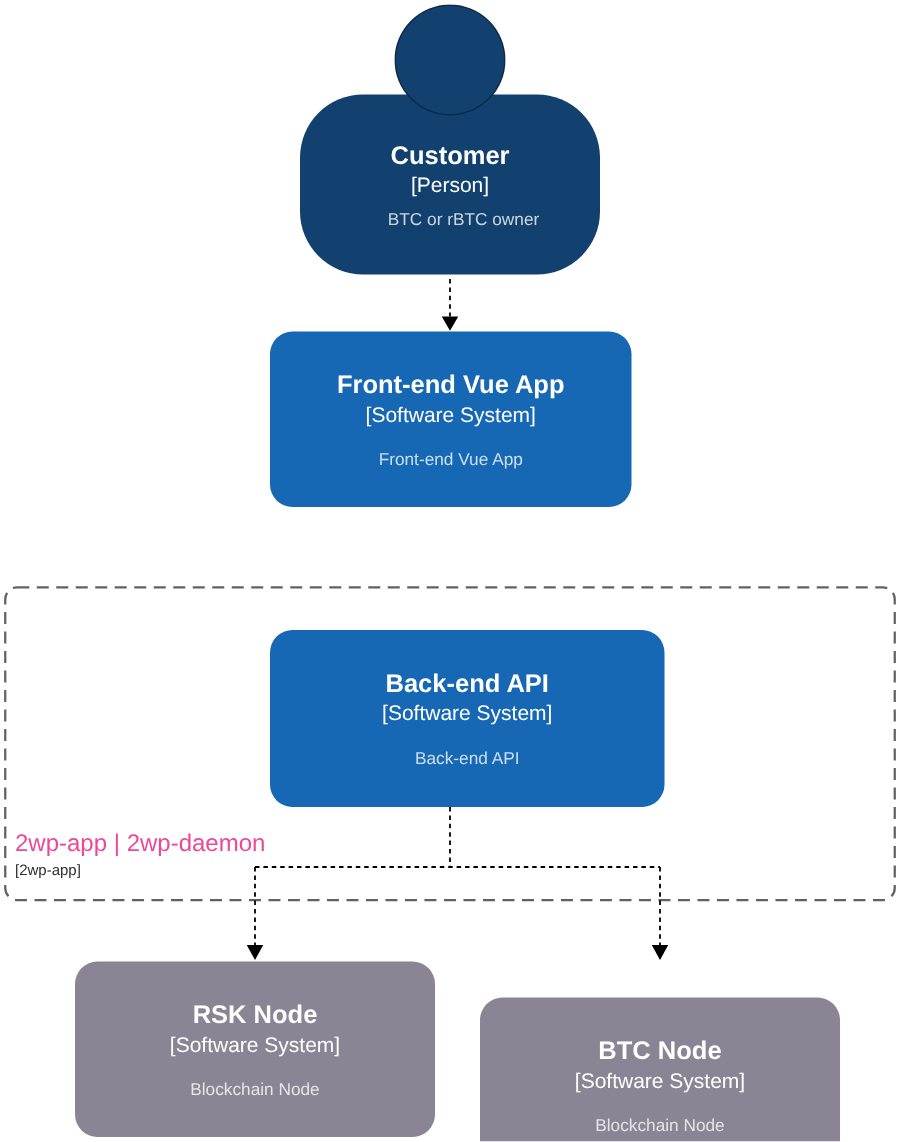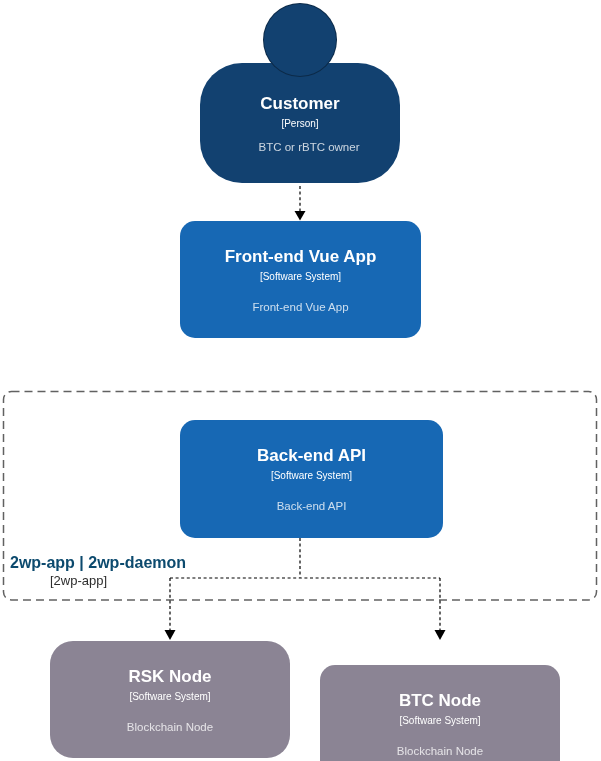--- a/index.html
+++ b/index.html
@@ -7,21 +7,21 @@
     position:relative;width:601px;height:761px;background:#ffffff;overflow:hidden;
     font-family:"Liberation Sans", sans-serif;
   }
   .overlay{position:absolute;left:0;top:0;width:601px;height:761px;pointer-events:none;z-index:1;}
   .node-box{
     position:absolute;z-index:2;border-radius:15px;box-sizing:border-box;
     display:flex;flex-direction:column;align-items:center;text-align:center;
     padding:25px 12px 0 12px;color:#fff;
   }
   .title{font-size:17px;font-weight:bold;line-height:22px;color:#ffffff;}
-  .meta{font-size:10px;line-height:17px;color:#ffffff;}
+  .meta{font-size:14px;line-height:17px;color:#ffffff;}
   .desc{font-size:11.5px;line-height:15px;margin-top:15px;color:rgba(255,255,255,0.78);}
   
   .person-head{
     position:absolute;left:263px;top:3px;width:74px;height:74px;border-radius:50%;
     z-index:3;box-sizing:border-box;border:1px solid rgba(0,0,0,0.35);
   }
   .person-body{
     position:absolute;left:200px;top:63px;width:200px;height:120px;border-radius:42px;
     z-index:2;box-sizing:border-box;
     display:flex;flex-direction:column;align-items:center;text-align:right;
@@ -30,22 +30,22 @@
   .person-body .desc{margin-top:8px;margin-left:18px;}
   
   .frontend{left:180px;top:221px;width:241px;height:117px;}
   .backend{left:180px;top:420px;width:263px;height:118px;}
   .rsk{left:50px;top:641px;width:240px;height:117px;}
   .btc{left:320px;top:641px;width:240px;height:117px;}
   
   .boundary-label{
     position:absolute;left:10px;top:553px;z-index:2;text-align:left;
   }
-  .boundary-title{font-size:16px;font-weight:bold;line-height:20px;color:#0c4a6e;}
-  .boundary-subtitle{font-size:13px;line-height:16px;color:#2d2d2d;margin-left:40px;}
+  .boundary-title{font-size:16px;font-weight:normal;line-height:20px;color:#ec4899;}
+  .boundary-subtitle{font-size:10px;line-height:16px;color:#2d2d2d;}
 </style>
 </head>
 <body>
 
 <div class="canvas">
 
   <svg class="overlay" viewBox="0 0 601 761" xmlns="http://www.w3.org/2000/svg">
 
     <rect x="3.5" y="391.5" width="593" height="208.5" rx="8" fill="none" stroke-width="1.5" stroke-dasharray="8 5" stroke="#616161"></rect>
 
@@ -74,21 +74,21 @@
     <div class="meta">[Software System]</div>
     <div class="desc">Front-end Vue App</div>
   </div>
 
   <div class="node-box backend" style="background-color: rgb(23, 104, 180);">
     <div class="title">Back-end API</div>
     <div class="meta">[Software System]</div>
     <div class="desc">Back-end API</div>
   </div>
 
-  <div class="node-box rsk" style="background-color: rgb(139, 132, 148); border-radius: 23px;">
+  <div class="node-box rsk" style="background-color: rgb(139, 132, 148);">
     <div class="title">RSK Node</div>
     <div class="meta">[Software System]</div>
     <div class="desc">Blockchain Node</div>
   </div>
 
   <div class="node-box btc" style="background-color: rgb(139, 132, 148); margin-top: 24px;">
     <div class="title">BTC Node</div>
     <div class="meta">[Software System]</div>
     <div class="desc">Blockchain Node</div>
   </div>

